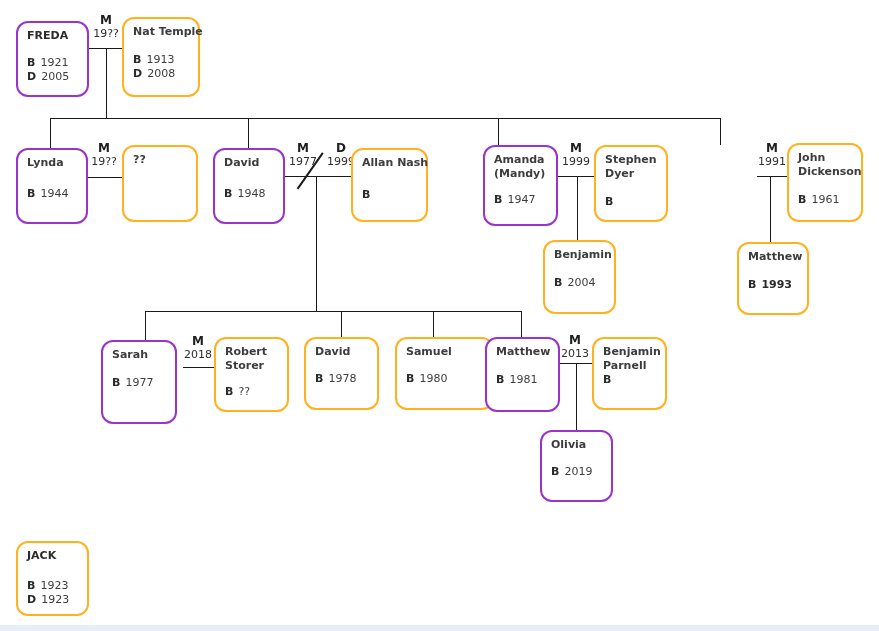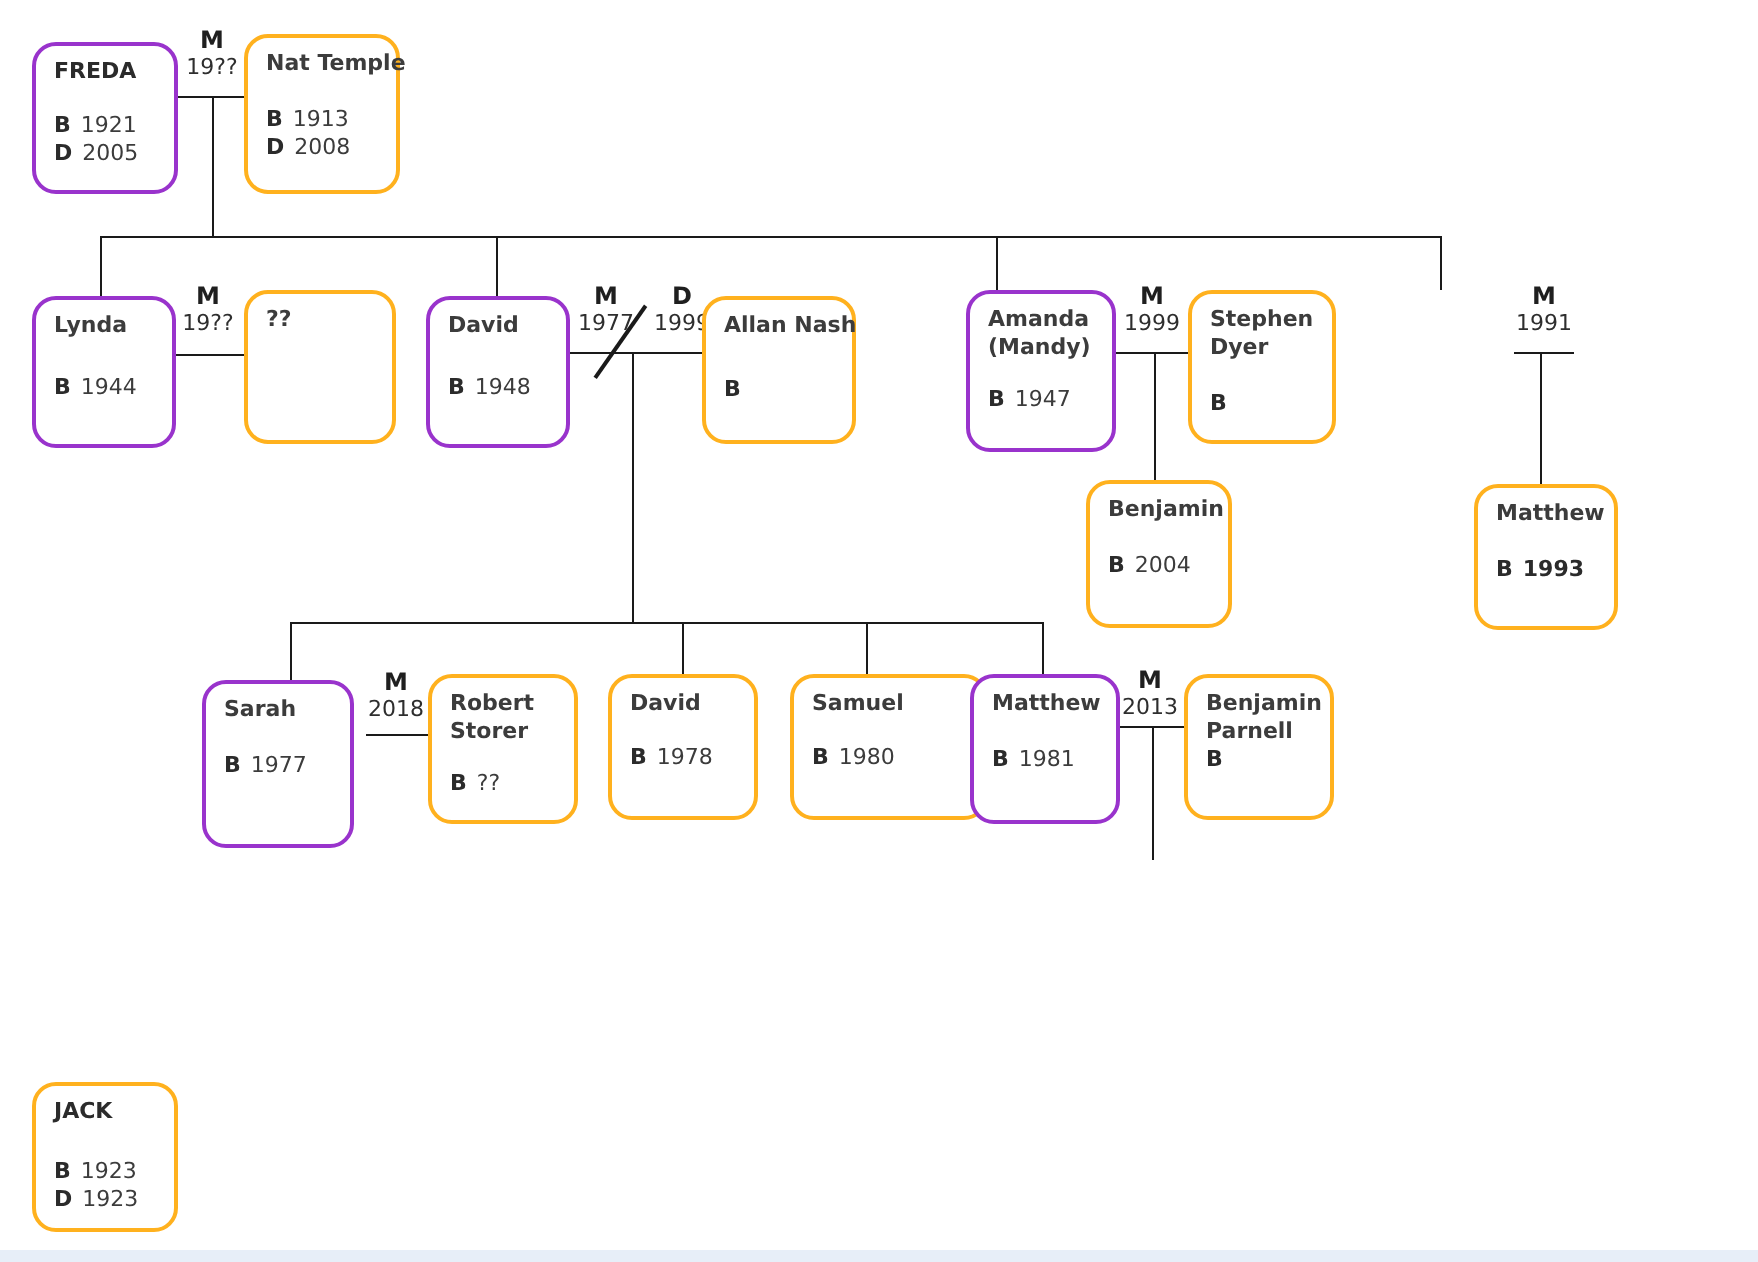--- a/index.html
+++ b/index.html
@@ -148,20 +148,28 @@
   <div class="box orange" style="left:594px;top:145px;width:74px;height:77px">
     <div class="name">Stephen</div>
     <div class="name">Dyer</div>
     <div style="height:14px"></div>
     <div class="vitals">
       <div class="vrow"><span class="vp">B</span><span class="vy"></span></div>
     </div>
   </div>
 
 
+  <div class="box orange" style="left:787px;top:143px;width:76px;height:79px">
+    <div class="name">John</div>
+    <div class="name">Dickenson</div>
+    <div style="height:14px"></div>
+    <div class="vitals">
+      <div class="vrow"><span class="vp">B</span><span class="vy">1961</span></div>
+    </div>
+  </div>
 
   <div class="box orange" style="left:543px;top:240px;width:73px;height:74px">
     <div class="name">Benjamin</div>
     <div style="height:14px"></div>
     <div class="vitals">
       <div class="vrow"><span class="vp">B</span><span class="vy">2004</span></div>
     </div>
   </div>
 
   <div class="box orange" style="left:737px;top:242px;width:72px;height:73px">
@@ -214,20 +222,27 @@
   </div>
 
   <div class="box orange" style="left:592px;top:337px;width:75px;height:73px">
     <div class="name">Benjamin</div>
     <div class="name">Parnell</div>
     <div class="vitals">
       <div class="vrow"><span class="vp">B</span><span class="vy"></span></div>
     </div>
   </div>
 
+  <div class="box purple" style="left:540px;top:430px;width:73px;height:72px">
+    <div class="name">Olivia</div>
+    <div style="height:13px"></div>
+    <div class="vitals">
+      <div class="vrow"><span class="vp">B</span><span class="vy">2019</span></div>
+    </div>
+  </div>
 
   <div class="box orange" style="left:16px;top:541px;width:73px;height:75px">
     <div class="name bold">JACK</div>
     <div style="height:16px"></div>
     <div class="vitals">
       <div class="vrow"><span class="vp">B</span><span class="vy">1923</span></div>
       <div class="vrow"><span class="vp">D</span><span class="vy">1923</span></div>
     </div>
   </div>
 

